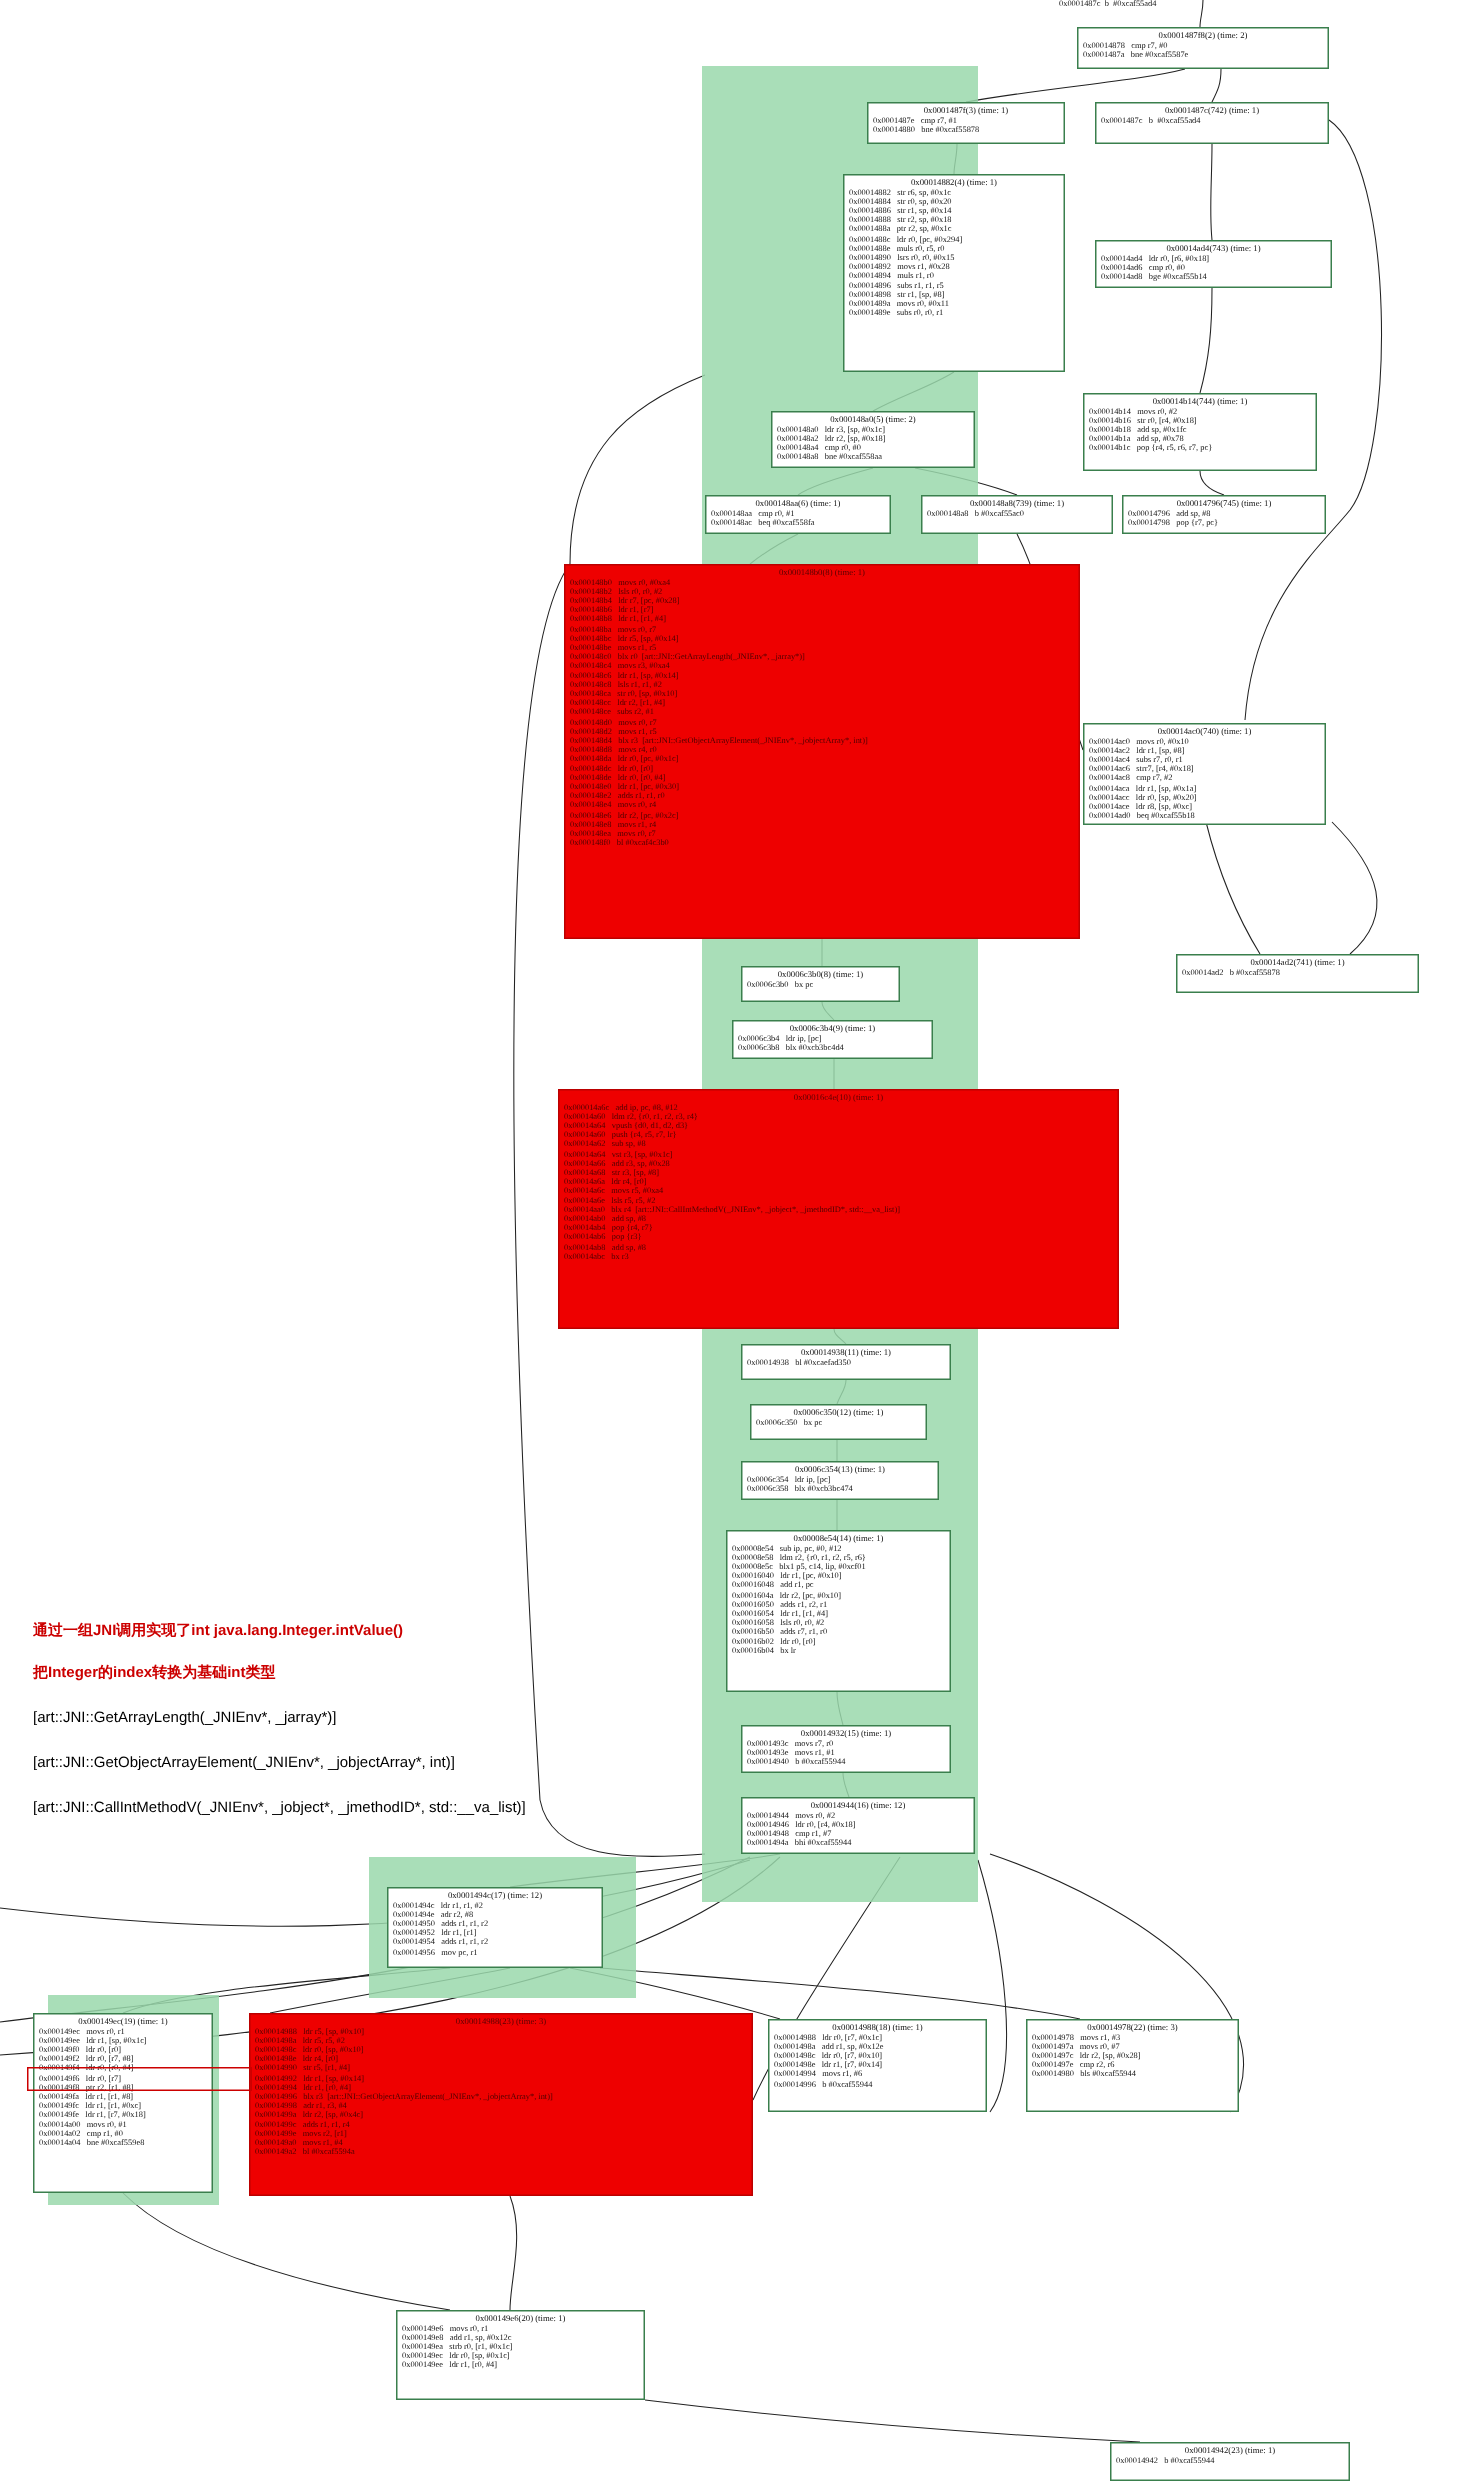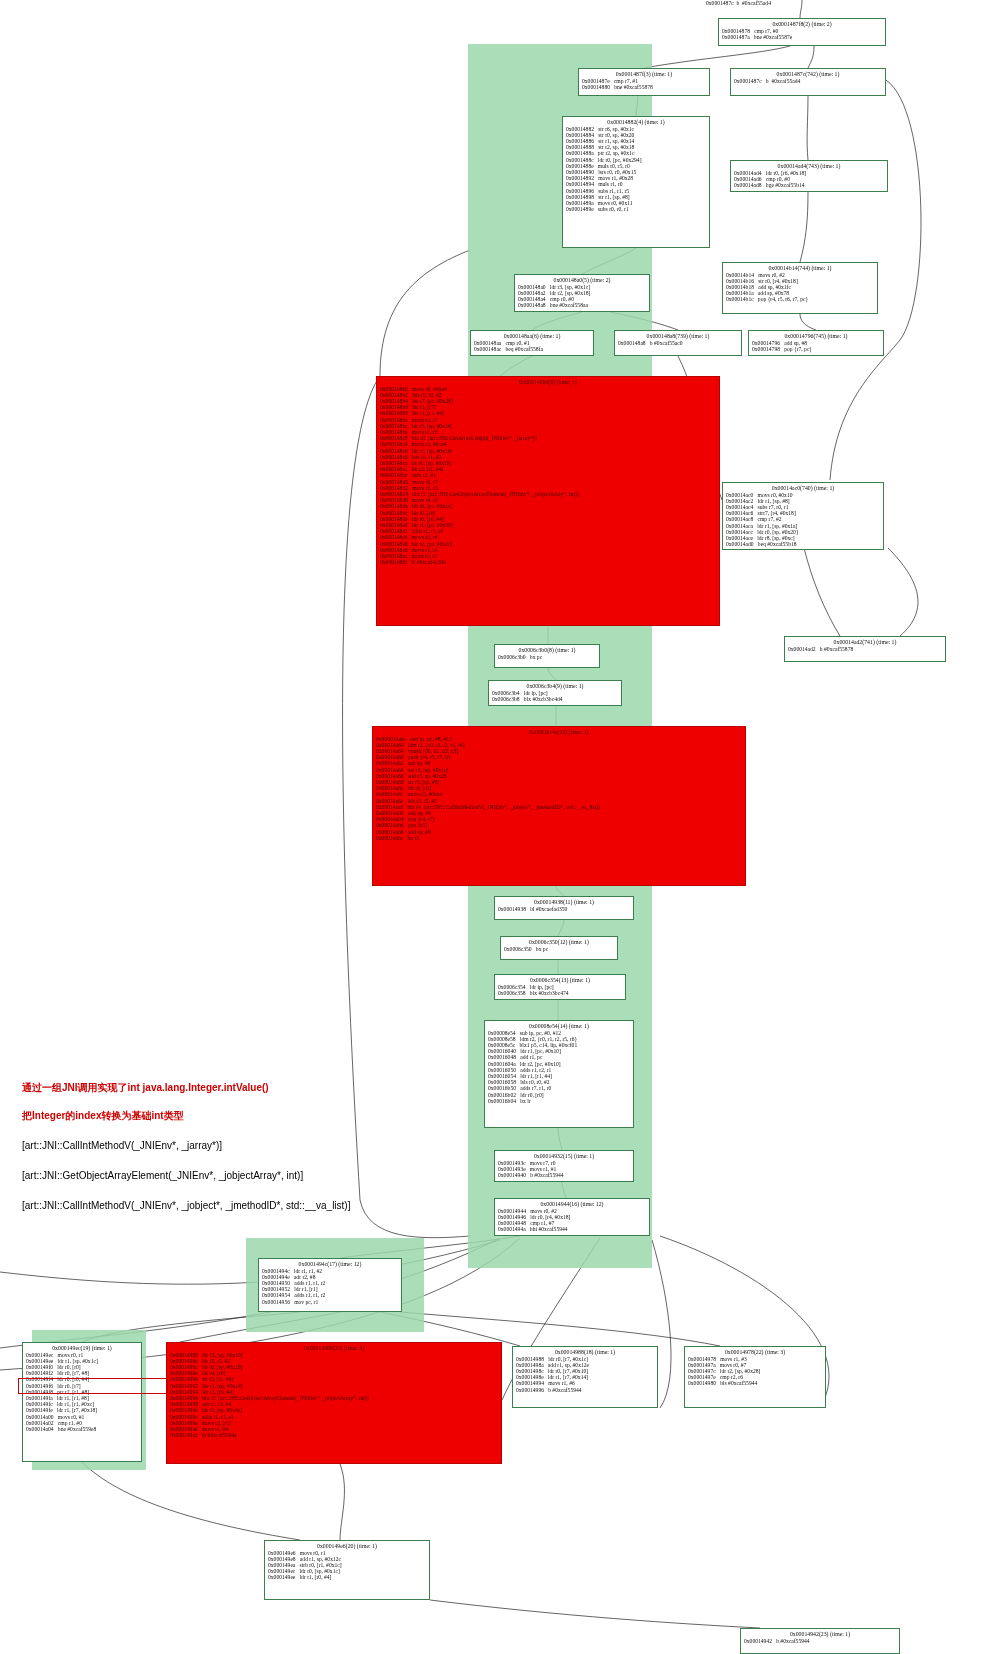--- a/index.html
+++ b/index.html
@@ -103,17 +103,17 @@
       <div class="node plain" style="left: 684px; top: 1346px; width: 142px; min-height: 62px;"><span class="hdr">0x00014978(22) (time: 3)</span><span style="display: block;">0x00014978   movs r1, #3</span><span style="display: block;">0x0001497a   movs r0, #7</span><span style="display: block;">0x0001497c   ldr r2, [sp, #0x28]</span><span style="display: block;">0x0001497e   cmp r2, r6</span><span style="display: block;">0x00014980   bls #0xcaf55944</span></div>
       <div class="node plain" style="left: 264px; top: 1540px; width: 166px; min-height: 60px;"><span class="hdr">0x000149e6(20) (time: 1)</span><span style="display: block;">0x000149e6   movs r0, r1</span><span style="display: block;">0x000149e8   add r1, sp, #0x12c</span><span style="display: block;">0x000149ea   strb r0, [r1, #0x1c]</span><span style="display: block;">0x000149ec   ldr r0, [sp, #0x1c]</span><span style="display: block;">0x000149ee   ldr r1, [r0, #4]</span></div>
       <div class="node plain" style="left: 740px; top: 1628px; width: 160px; min-height: 26px;"><span class="hdr">0x00014942(23) (time: 1)</span><span style="display: block;">0x00014942   b #0xcaf55944</span></div>
     </div>
 
   <div class="redbox" style="left:18px;top:1378px;width:150px;height:16px;"></div>
 
   <div id="annotations">
       <div class="ann cn" style="left: 22px; top: 1078px;">通过一组JNI调用实现了int java.lang.Integer.intValue()</div>
       <div class="ann cn" style="left: 22px; top: 1106px;">把Integer的index转换为基础int类型</div>
-      <div class="ann" style="left: 22px; top: 1136px;">[art::JNI::CallIntMethodV(_JNIEnv*, _jarray*)]</div>
+      <div class="ann" style="left: 22px; top: 1136px;">[art::JNI::GetArrayLength(_JNIEnv*, _jarray*)]</div>
       <div class="ann" style="left: 22px; top: 1166px;">[art::JNI::GetObjectArrayElement(_JNIEnv*, _jobjectArray*, int)]</div>
       <div class="ann" style="left: 22px; top: 1196px;">[art::JNI::CallIntMethodV(_JNIEnv*, _jobject*, _jmethodID*, std::__va_list)]</div>
     </div>
 </div>
 
 </body></html>

